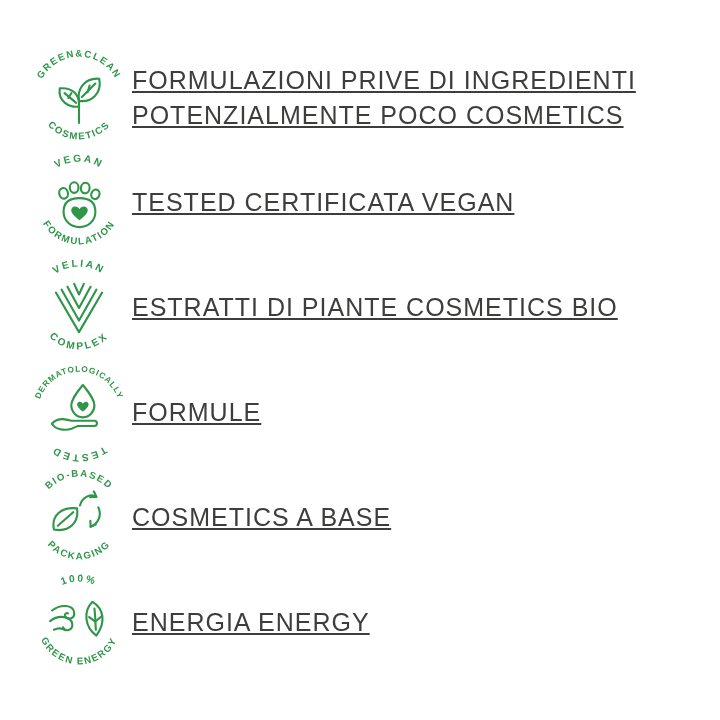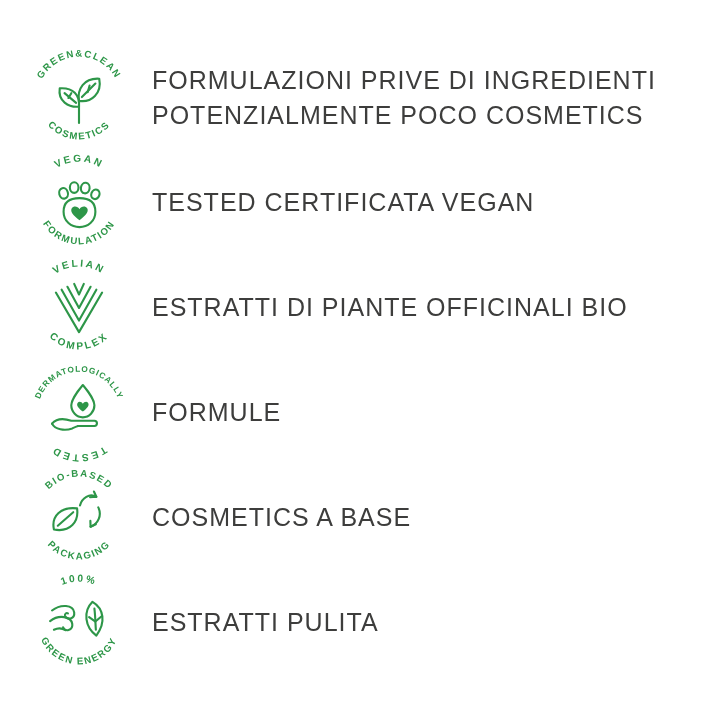--- a/index.html
+++ b/index.html
@@ -5,26 +5,27 @@
   html,body{margin:0;padding:0;}
   body{
     width:720px;height:720px;background:#ffffff;
     font-family:"Liberation Sans",sans-serif;
     overflow:hidden;
   }
   .list{padding-top:45px;padding-left:26px;}
   .row{display:flex;align-items:center;height:105px;}
   .badge{width:106px;height:106px;flex:0 0 106px;overflow:visible;}
   .text{
-    margin-left:20px;
+    margin-left:0;
     color:#3d3d3c;
     font-size:25px;
     line-height:35px;
     letter-spacing:1px;
     font-weight:400;
+    text-decoration:underline;
   }
   .arc{
     fill:#2d9648;
     font-weight:700;
     font-size:10px;
     letter-spacing:1.6px;
     font-family:"Liberation Sans",sans-serif;
   }
   .arc-wide{font-size:10.5px;letter-spacing:2.4px;}
   .arc-long{font-size:8.6px;letter-spacing:0.9px;}
@@ -91,21 +92,21 @@
       <text class="arc arc-wide" text-anchor="middle"><textPath href="#arcT3" startOffset="50%">VELIAN</textPath></text>
       <text class="arc arc-wide" text-anchor="middle"><textPath href="#arcB3" startOffset="50%">COMPLEX</textPath></text>
       <g>
         <path class="ln" d="M50,30 L55,41 L60,30"></path>
         <path class="ln" d="M43,33 L55,55 L67,33"></path>
         <path class="ln" d="M37,36 L55,68 L73,36"></path>
         <path class="ln" d="M31,39 L55,80 L79,39"></path>
       </g>
     </svg>
     <div class="text">
-      <div>ESTRATTI DI PIANTE OFFICINALI BIO</div>
+      <div>ESTRATTI DI PIANTE COSMETICS BIO</div>
     </div>
   </div>
 
   <div class="row">
     <svg class="badge" viewBox="0 0 110 110">
       <defs>
         <path id="arcT4" d="M12,55 A43,43 0 0 1 98,55"></path>
         <path id="arcB4" d="M98,55 A43,43 0 0 1 12,55"></path>
       </defs>
       <text class="arc arc-long" text-anchor="middle"><textPath href="#arcT4" startOffset="50%">DERMATOLOGICALLY</textPath></text>
@@ -155,17 +156,17 @@
       <g>
         <path class="ln" d="M27,42 C36,35 49,36 50,44 C51,51 42,52.5 40.5,47.5 C40,45.5 42,44 43.5,45"></path>
         <path class="ln" d="M25,53 C34,46 47,48 48,56 C49,63 40,64.5 38.5,59.5"></path>
         <path class="ln" d="M29,62 C33,60 38,60.5 41,62.5"></path>
         <path class="ln" d="M69,33 C81,40 83,55 73,68 C61,59 59,43 69,33 Z"></path>
         <path class="ln" d="M71,40 C72,48 72,56 72.5,62"></path>
         <path class="ln" d="M65.5,49 L72,53.5 M78.5,48 L72,53.5"></path>
       </g>
     </svg>
     <div class="text">
-      <div>ESTRATTI PULITA</div>
+      <div>ENERGIA ENERGY</div>
     </div>
   </div>
 
 </div>
 
 </body></html>

